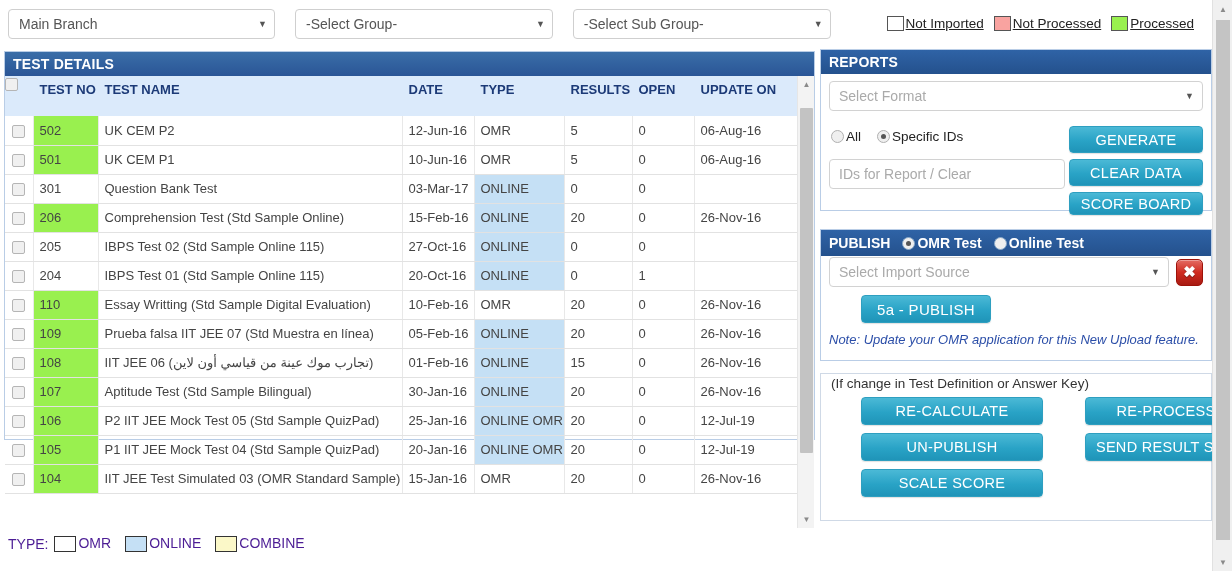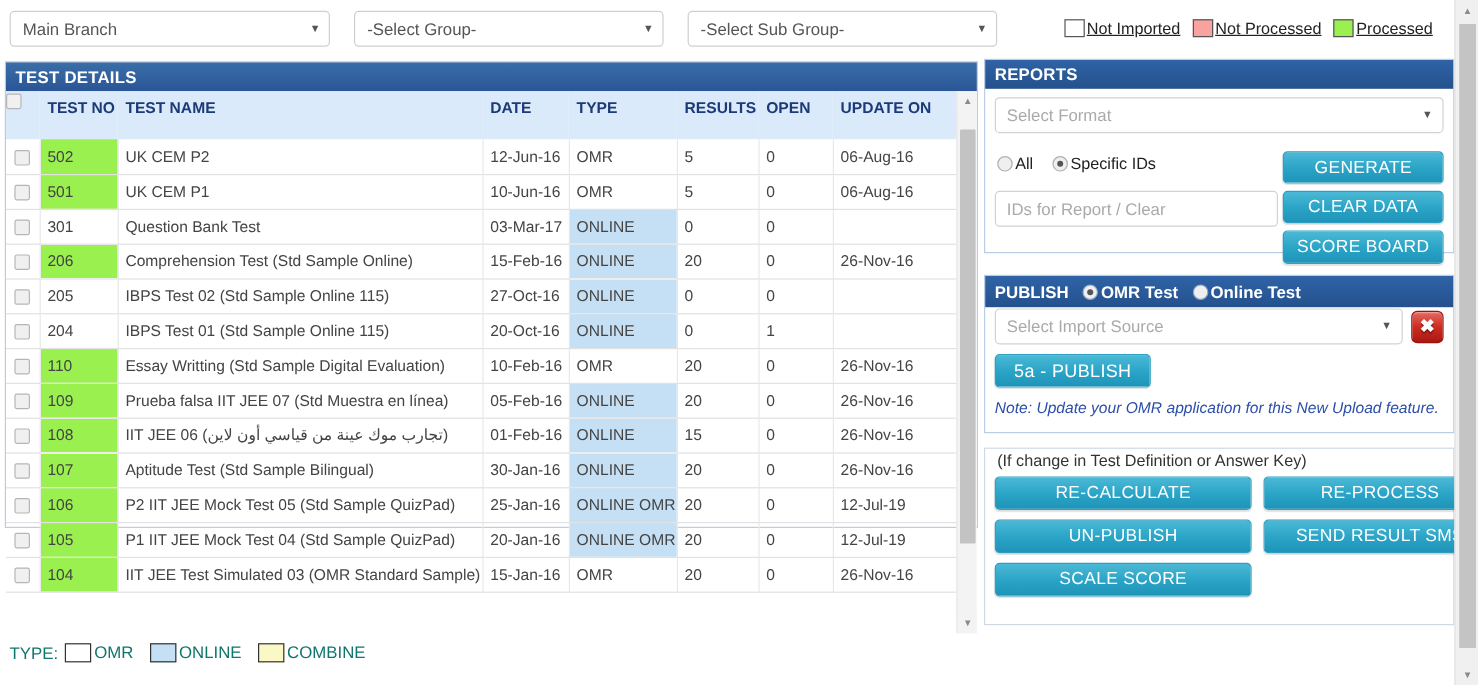--- a/index.html
+++ b/index.html
@@ -225,25 +225,26 @@
     border-radius: 4px;
     color: #fff;
     font-size: 14.5px;
     letter-spacing: .3px;
     text-align: right;
     display: flex; align-items: center; justify-content: center;
     cursor: pointer;
     box-shadow: 0 1px 1px rgba(0,0,0,.12);
     white-space: nowrap;
     overflow: hidden;
+    margin-left: 32px;
   }
 
   #btn-generate  { position: absolute; right: 8px; top: 52px;  width: 134px; height: 27px; }
   #btn-cleardata { position: absolute; right: 8px; top: 85px;  width: 134px; height: 27px; }
-  #btn-scoreboard{ position: absolute; right: 8px; top: 118px; width: 134px; height: 28px; }
+  #btn-scoreboard{ position: absolute; right: 8px; top: 118px; width: 134px; height: 23px; }
   #ids-input     { position: absolute; left: 8px; top: 85px; width: 236px; }
   #fmt-input     { position: absolute; left: 8px; top: 7px; right: 8px; }
   #reports-radios{ position: absolute; left: 8px; top: 48px; }
 
   .publish-title {
     height: 26px;
     background: linear-gradient(to bottom, #2f63a6 0%, #24518d 100%);
     color: #fff; font-weight: bold; font-size: 14px;
     display: flex; align-items: center; padding-left: 8px;
   }
@@ -277,21 +278,21 @@
     display: grid;
     grid-template-columns: 214px 194px;
     gap: 8px 10px;
   }
   .act-grid .btn { height: 28px; font-size: 14.5px; }
 
   
   .legend-bottom {
     position: absolute; left: 8px; top: 535px;
     display: flex; align-items: center;
-    font-size: 14px; color: #0f766e;
+    font-size: 14px; color: #4c1d95;
     white-space: nowrap;
   }
   .legend-bottom .sw {
     width: 22px; height: 16px;
     border: 1px solid #333;
     display: inline-block;
     margin: 0 2px 0 6px;
     vertical-align: middle;
   }
   .legend-bottom .lbl { margin-right: 8px; }

